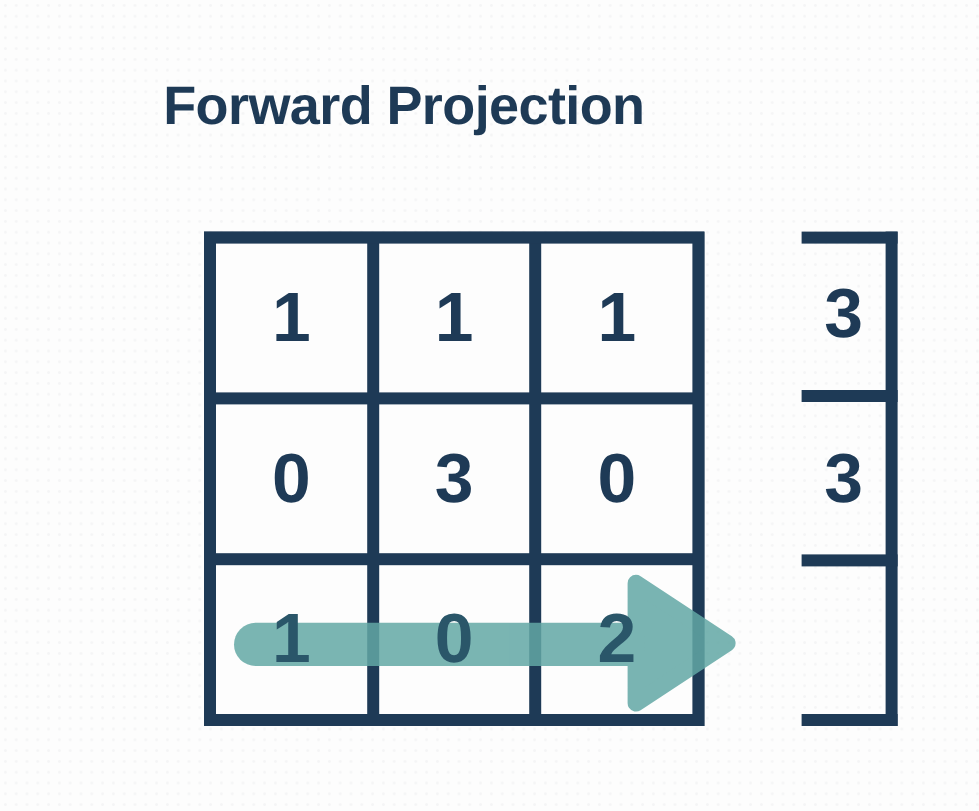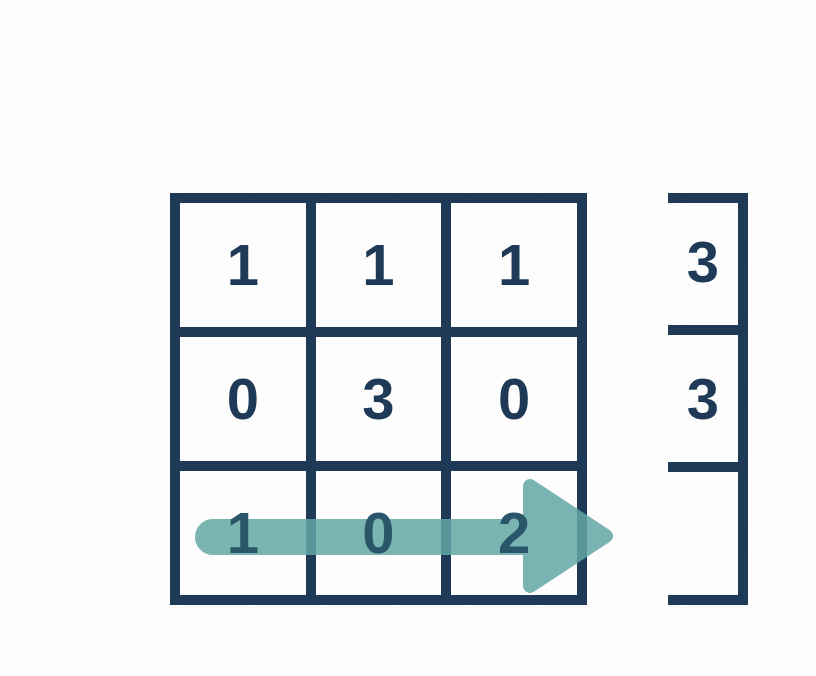--- a/index.html
+++ b/index.html
@@ -101,20 +101,21 @@
   .tick.t0 { top: 0; }
   .tick.t1 { top: 132px; }
   .tick.t2 { top: 269px; }
   .tick.t3 { top: 402px; }
 </style>
 </head>
 <body>
 
 <div class="canvas">
 
+  <div class="title">Forward Projection</div>
 
   <div class="grid">
     <div class="cell">
       <span class="digit">1</span>
     </div>
     <div class="cell">
       <span class="digit">1</span>
     </div>
     <div class="cell">
       <span class="digit">1</span>

